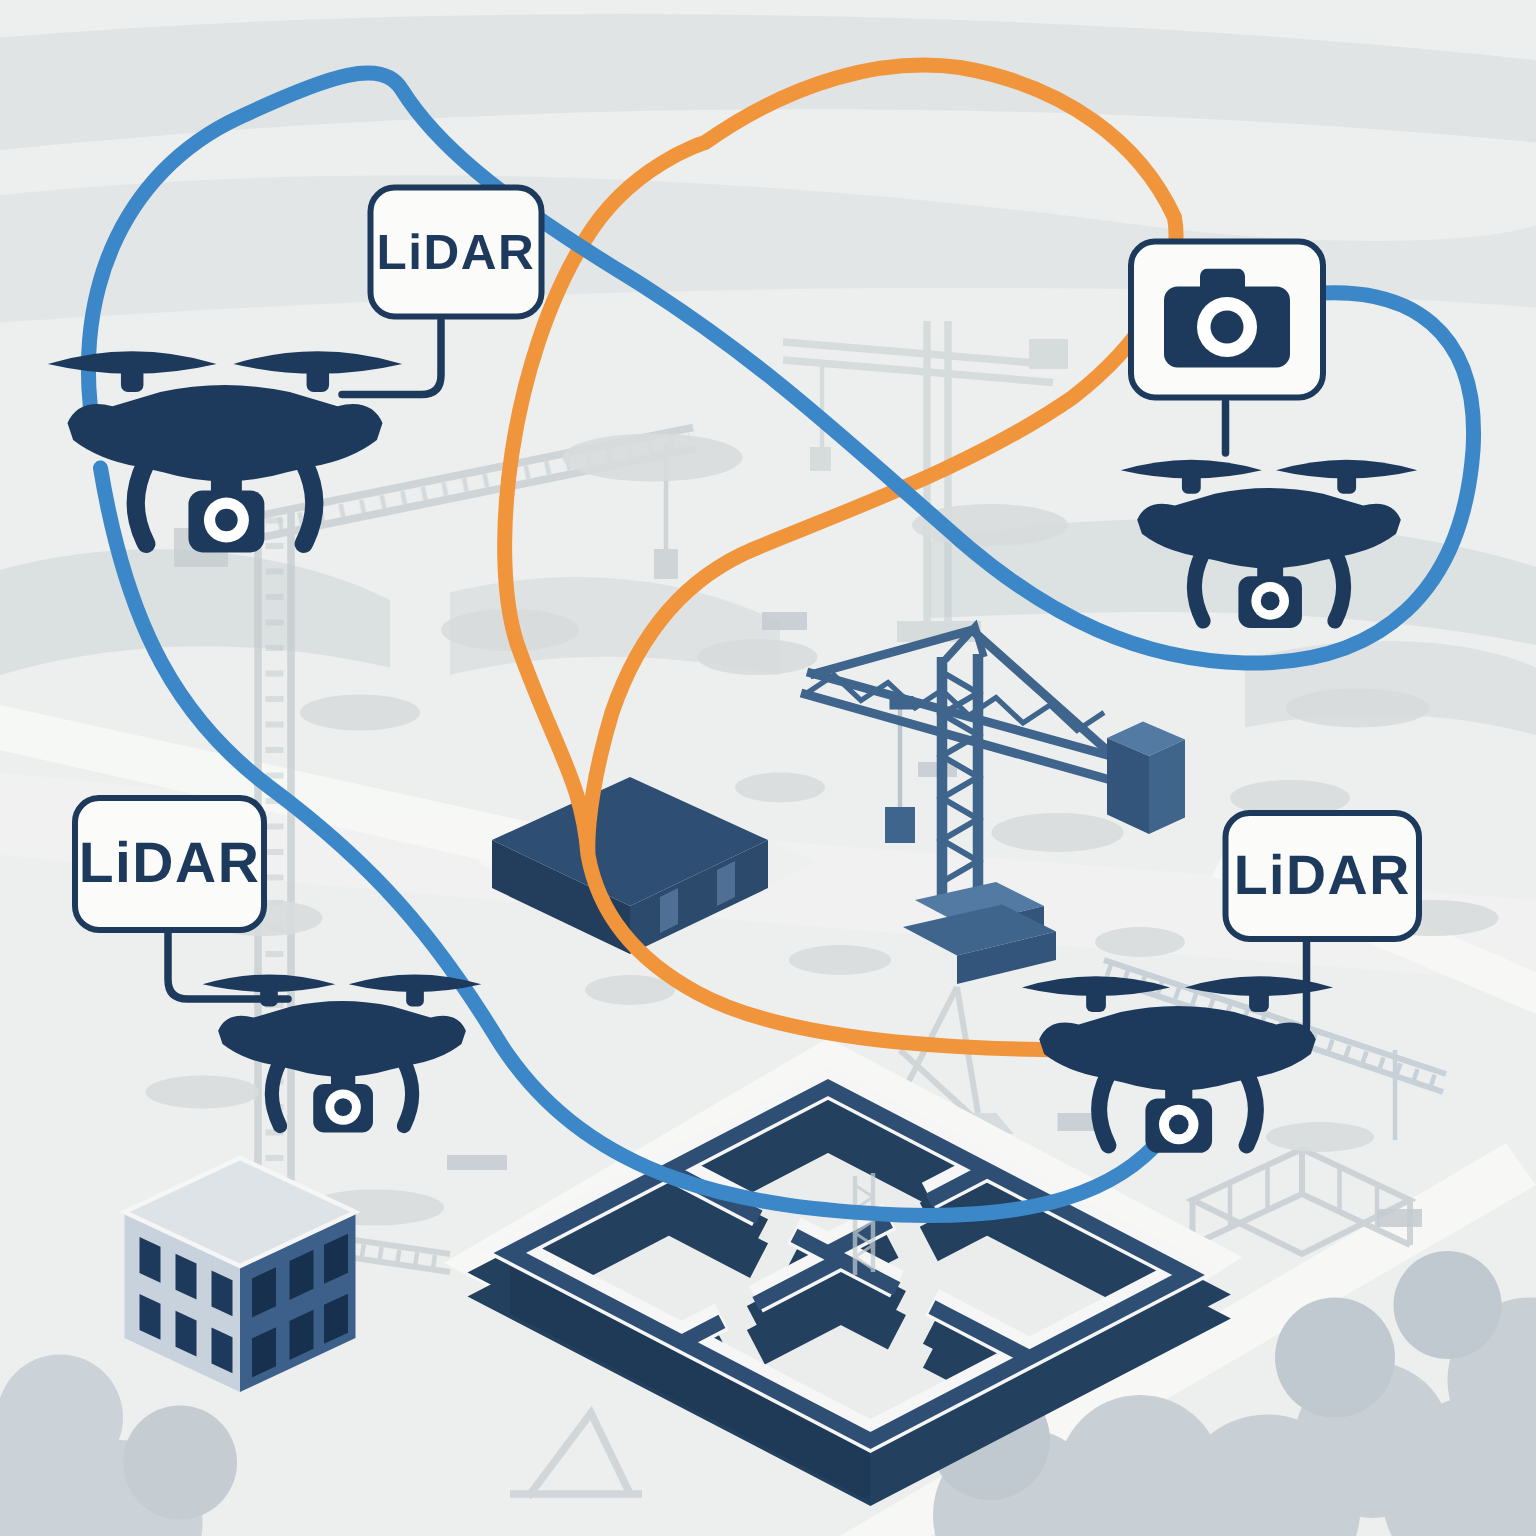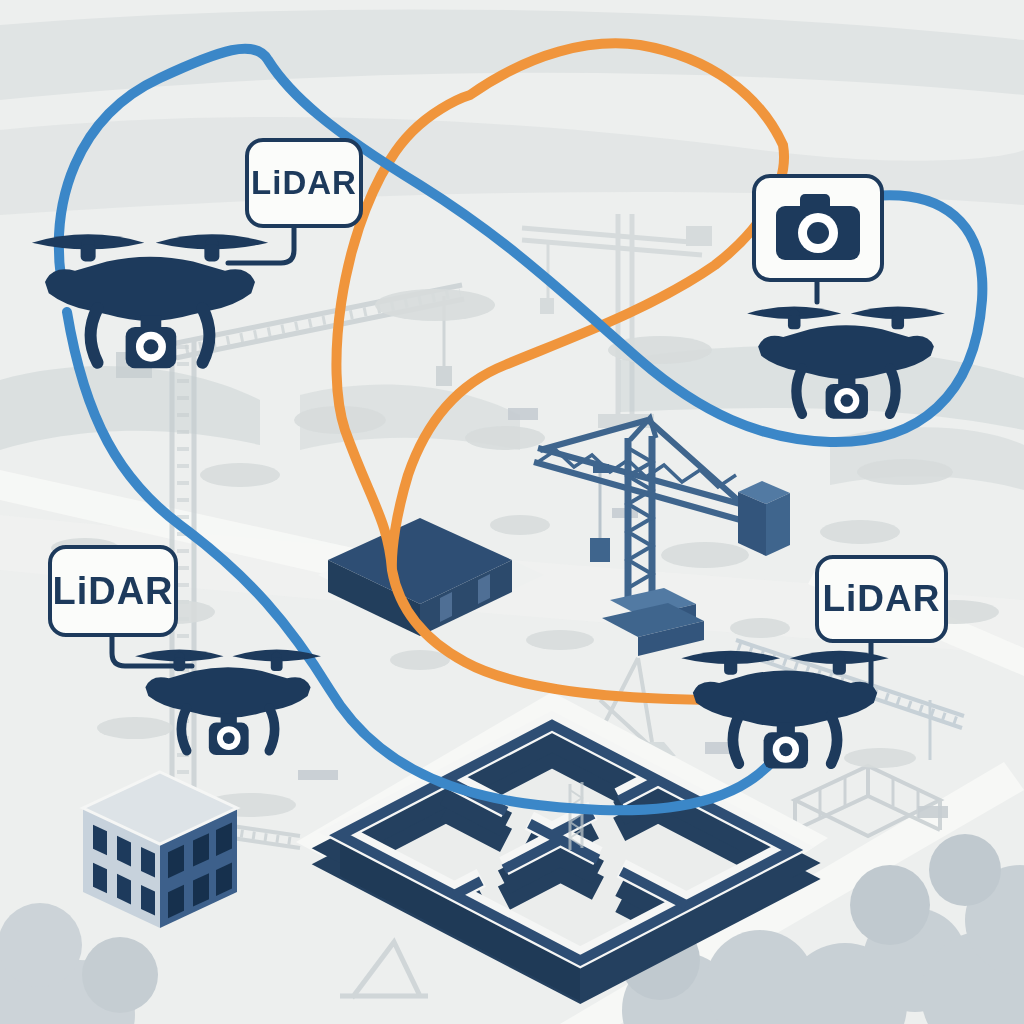--- a/index.html
+++ b/index.html
@@ -9,21 +9,21 @@
     --orange:#f0953c; --steel:#3f658d; --steelDark:#33557c; --steelLight:#527aa3;
     --wallTop:#2e4e74; --wallFace:#24405f; --wallFaceDark:#1f3a57; --white:#f5f6f5;
     --leftFace:#c7d2dc; --rightFace:#3d608b; --roof:#dde3e7; --labelBg:#fbfcfa;
   }
   html,body{margin:0;padding:0;}
   .stage{position:relative;width:1024px;height:1024px;overflow:hidden;
          background:var(--bg);font-family:"Liberation Sans",sans-serif;}
   .stage svg.scene{position:absolute;left:0;top:0;}
   .label-box{position:absolute;background:var(--labelBg);border:4px solid var(--navy);
              border-radius:18px;display:flex;align-items:center;justify-content:center;
-             color:var(--navy);font-weight:700;letter-spacing:1px;box-sizing:border-box;margin-top:15px;}
+             color:var(--navy);font-weight:700;letter-spacing:1px;box-sizing:border-box;}
   .lb1{left:245px;top:123px;width:118px;height:90px;font-size:33px;}
   .lb2{left:48px;top:530px;width:130px;height:92px;font-size:38px;}
   .lb3{left:815px;top:540px;width:133px;height:88px;font-size:37px;}
   .cam{left:752px;top:159px;width:132px;height:108px;}
 </style>
 </head>
 <body>
 
 <div class="stage">
 

